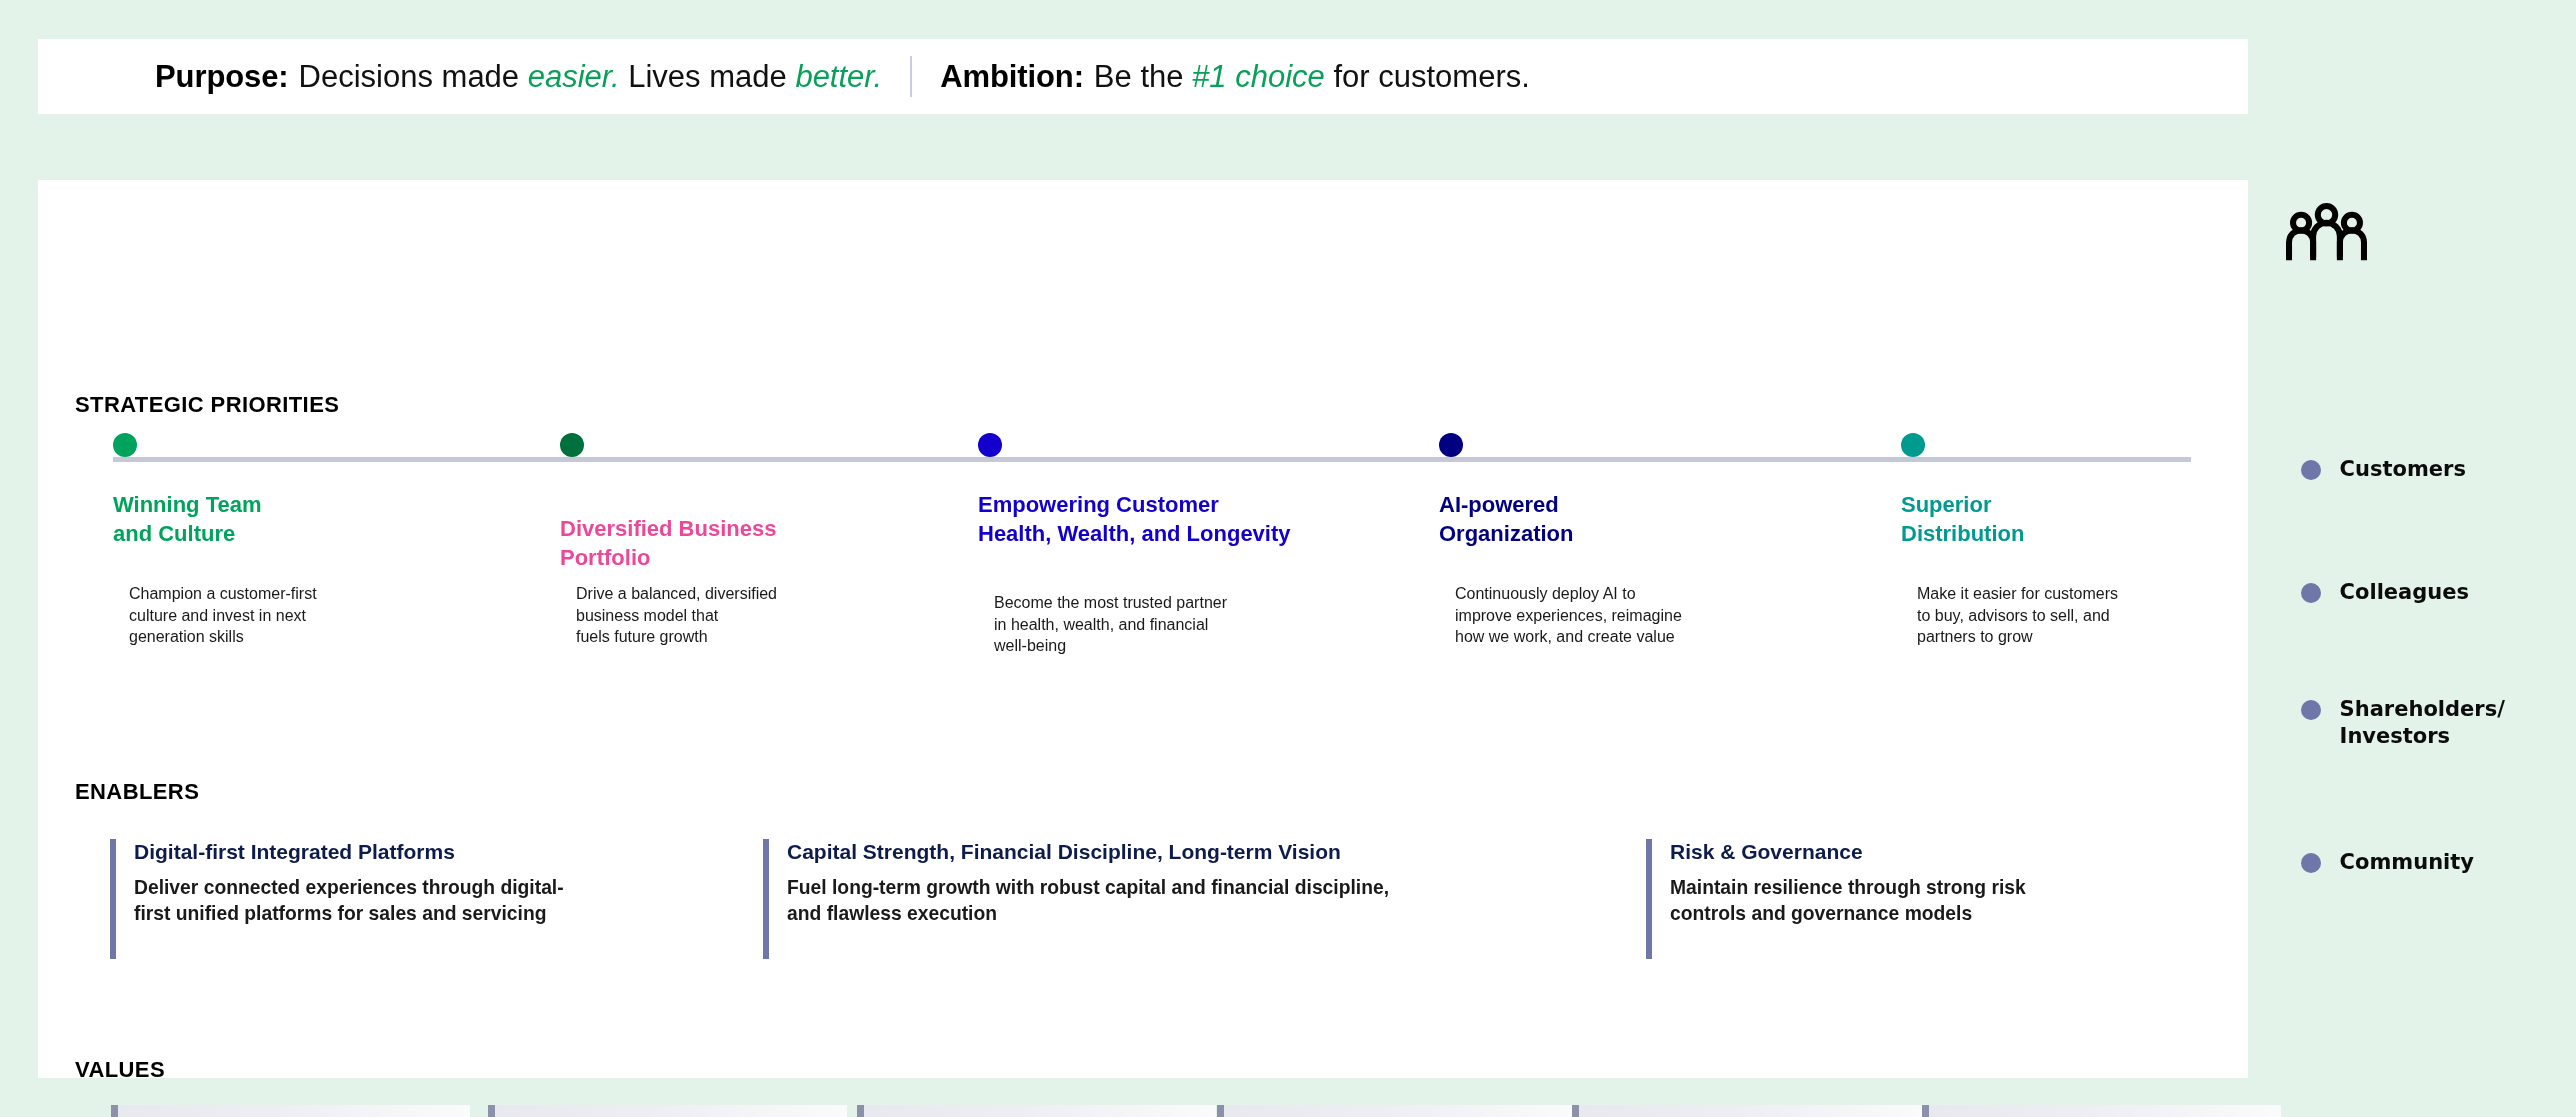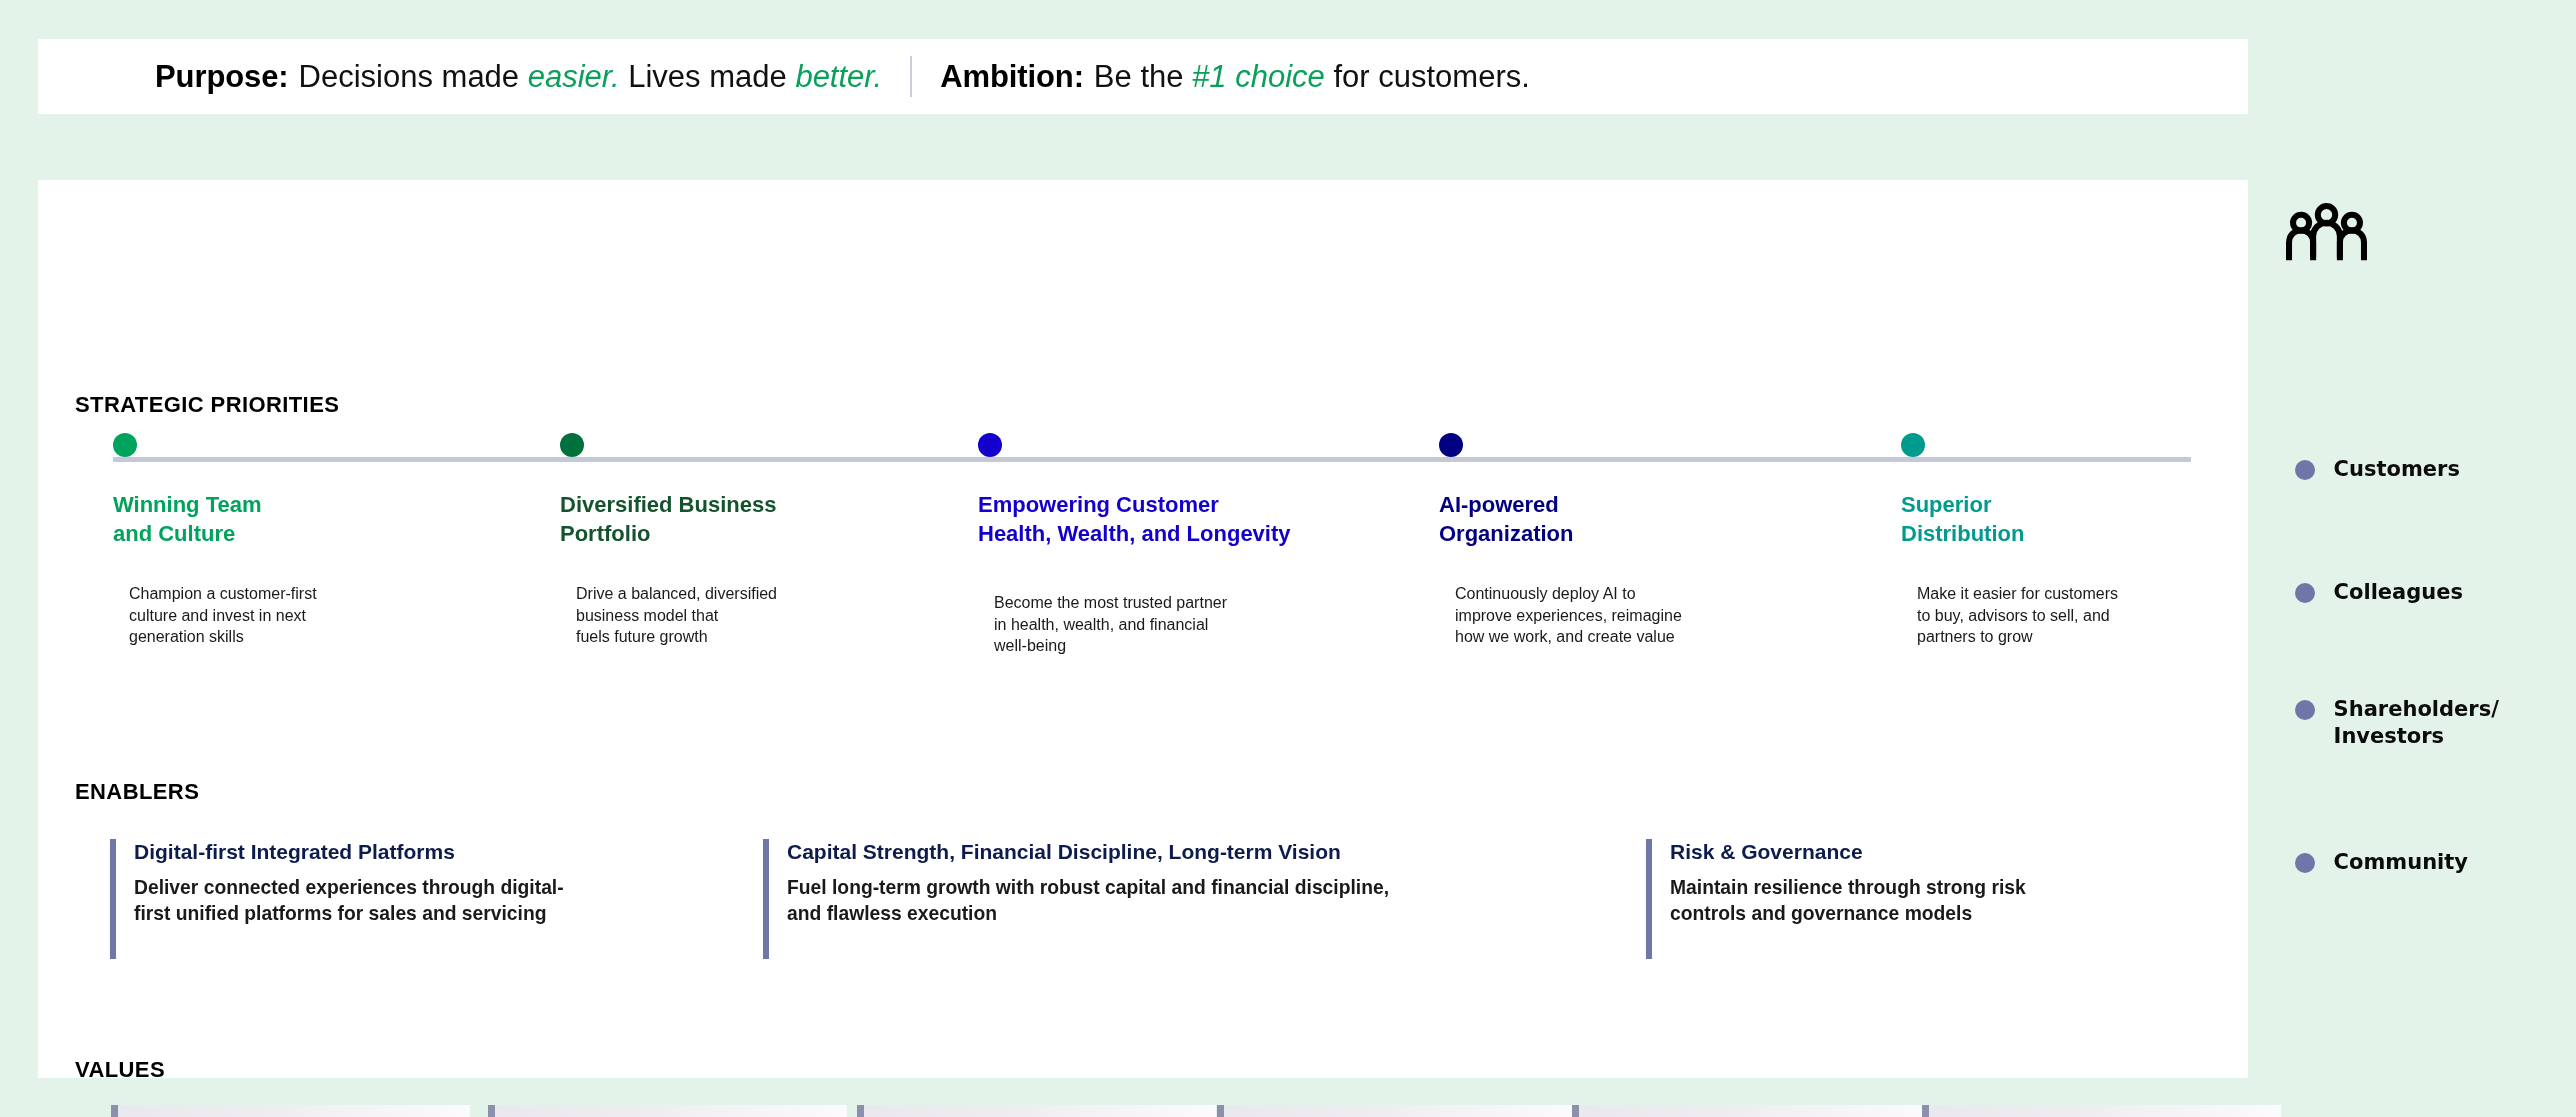--- a/index.html
+++ b/index.html
@@ -107,21 +107,21 @@
   }
   .value-card::before {
     content:""; position:absolute; left:0px; top:0px;
     width:6.7px; height:120px; background:#8c90ab;
   }
 
   
   .rail { position:absolute; left:2283px; top:200px; width:279px; }
   .people-icon { position:absolute; left:0px; top:0px; }
   .stake-item {
-    position:absolute; left:12px;
+    position:absolute; left:18px;
     display:flex; align-items:flex-start;
   }
   .stake-dot {
     width:20px; height:20px; border-radius:50%;
     background:#6f76a8; flex:0 0 auto; margin-top:4px;
   }
   .stake-label {
     margin-left:18.6px;
     font-family:"DejaVu Sans", sans-serif;
     font-size:21px; font-weight:bold; color:#0c0c0c;
@@ -151,21 +151,21 @@
         <div class="sp-col" style="left: 75px; width: 439px;">
           <div class="sp-dot" style="background: rgb(0, 163, 92);"></div>
           <div class="sp-title" style="color: rgb(0, 163, 92); white-space: pre-line; width: 439px;">Winning Team
 and Culture</div>
           <div class="sp-desc" style="white-space: pre-line; width: 439px;">Champion a customer-first
 culture and invest in next
 generation skills</div>
         </div>
         <div class="sp-col" style="left: 522px; width: 439px;">
           <div class="sp-dot" style="background: rgb(0, 112, 60);"></div>
-          <div class="sp-title" style="color: #14532d; white-space: pre-line; width: 439px;">Diversified Business
+          <div class="sp-title" style="color: #ec4899; white-space: pre-line; width: 439px; margin-top: 24px;">Diversified Business
 Portfolio</div>
           <div class="sp-desc" style="white-space: pre-line; width: 439px;">Drive a balanced, diversified
 business model that
 fuels future growth</div>
         </div>
         <div class="sp-col" style="left: 940px; width: 466px;">
           <div class="sp-dot" style="background: rgb(20, 0, 204);"></div>
           <div class="sp-title" style="color: rgb(20, 0, 204); white-space: pre-line; width: 466px;">Empowering Customer
 Health, Wealth, and Longevity</div>
           <div class="sp-desc" style="white-space: pre-line; width: 466px; margin-top: 9px;">Become the most trusted partner

